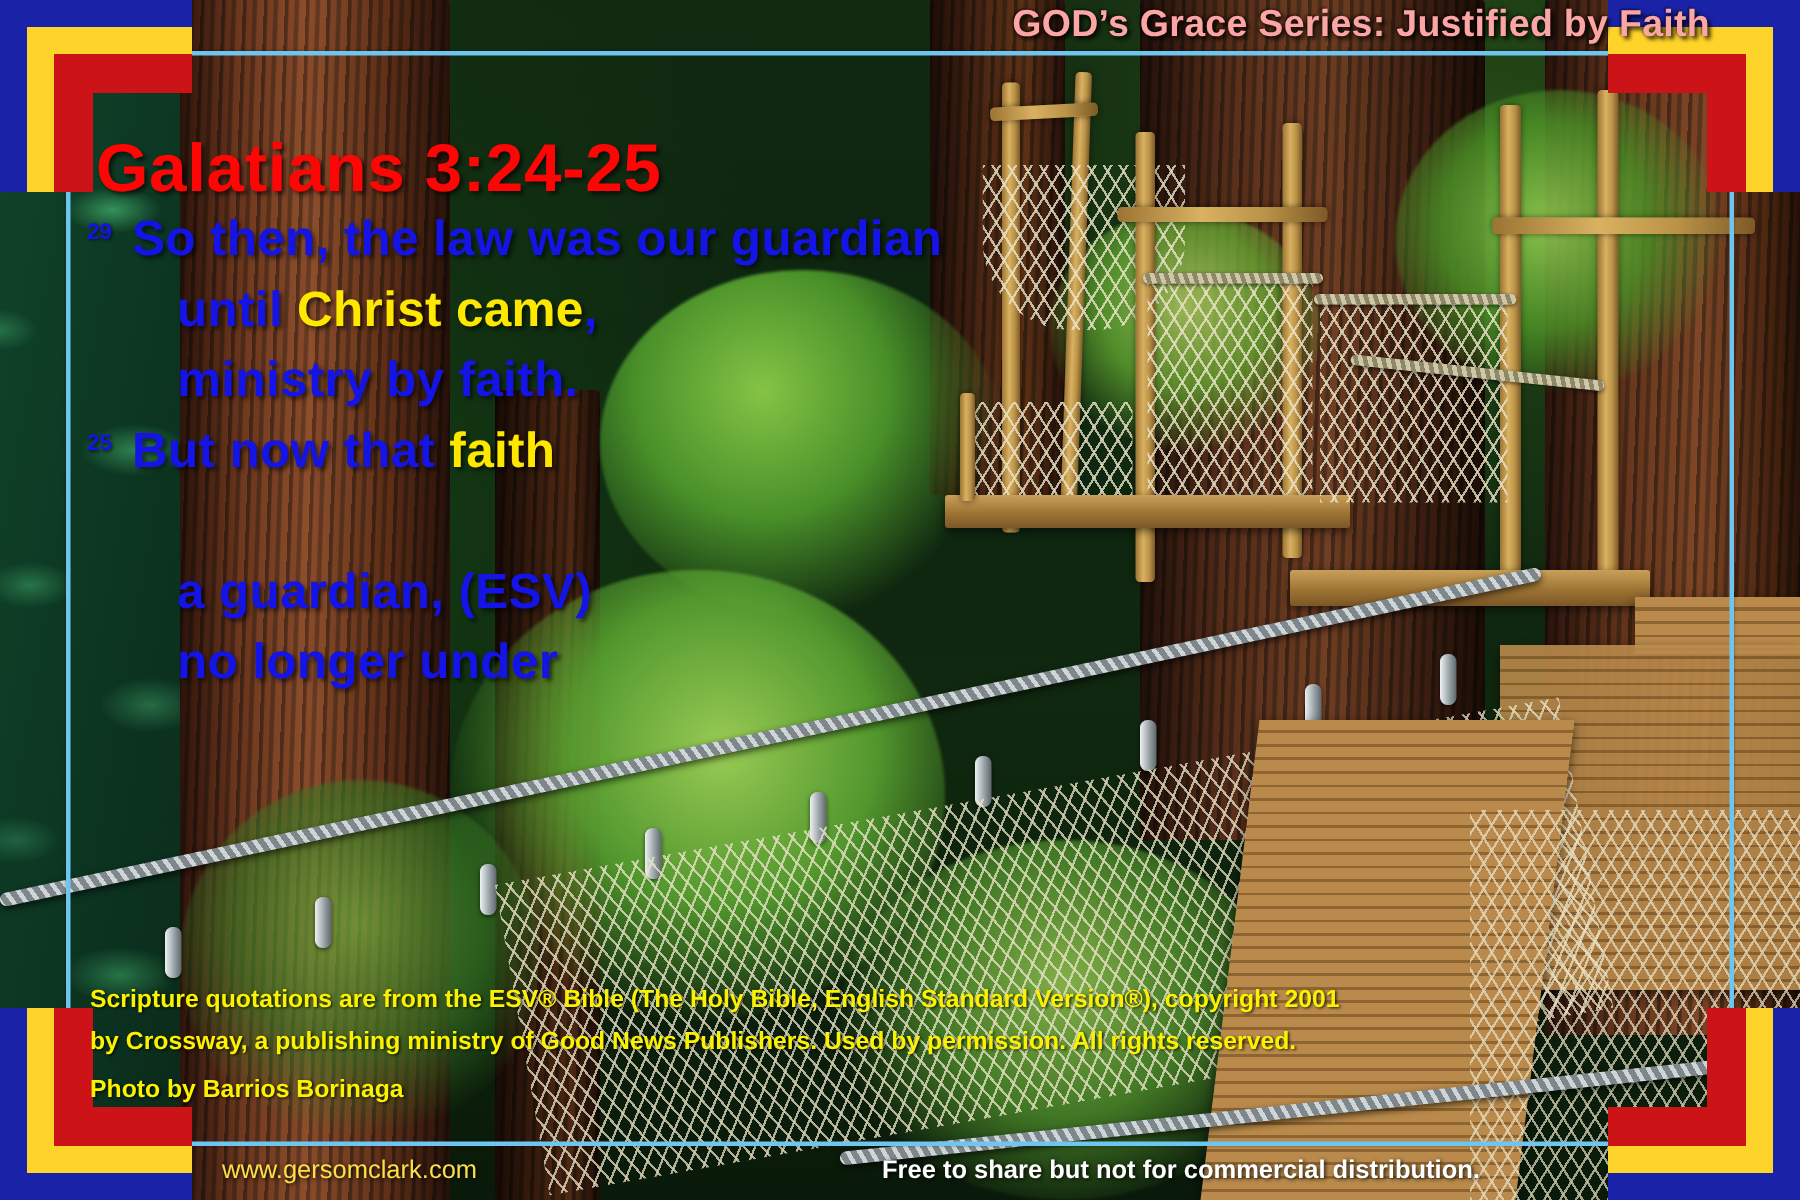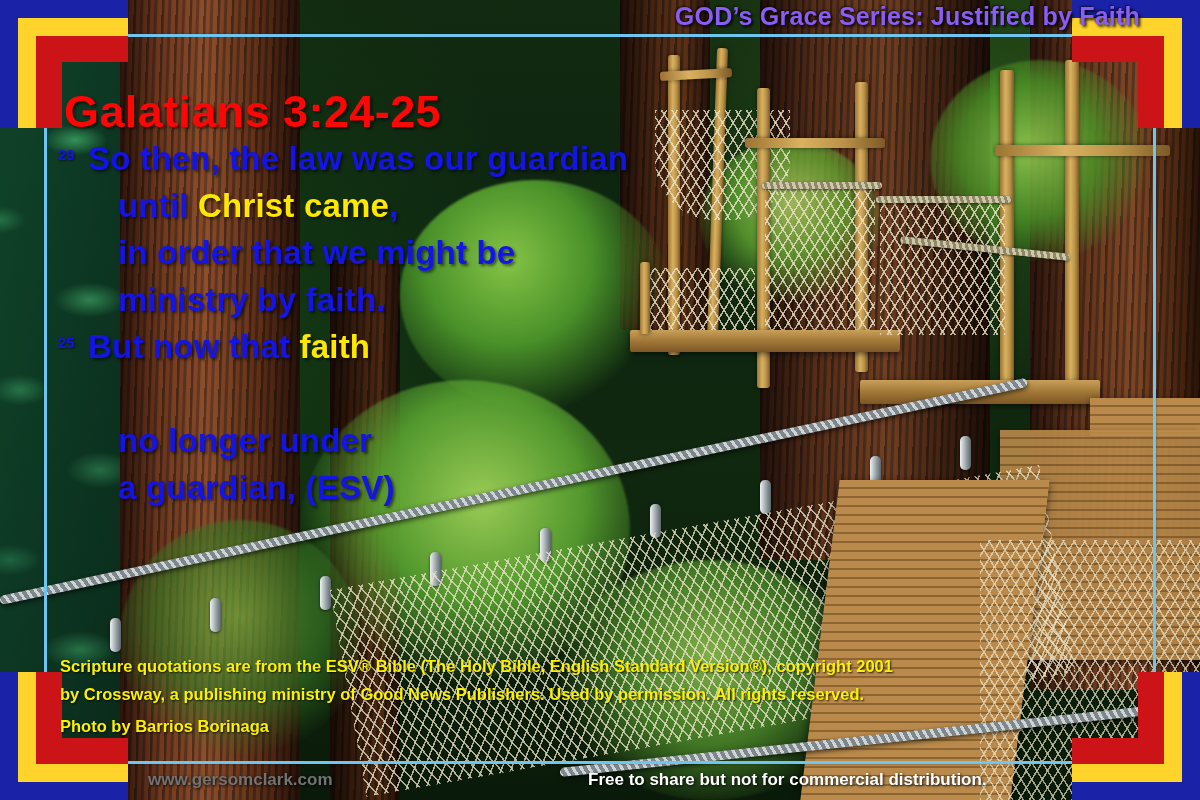--- a/index.html
+++ b/index.html
@@ -112,21 +112,21 @@
   .corner{ position:absolute; width:128px; height:128px; }
   .corner .bar{ position:absolute; }
   .c-tl{ left:0;   top:0; }
   .c-tr{ right:0;  top:0; }
   .c-bl{ left:0;   bottom:0; }
   .c-br{ right:0;  bottom:0; }
 
   
   .series-title{
     position:absolute; right:60px; top:2px;
-    font-size:25px; font-weight:bold; color:#8b5cf6; letter-spacing:.2px;
+    font-size:25px; font-weight:bold; color:#fca5a5; letter-spacing:.2px;
     text-shadow: 2px 2px 3px rgba(0,0,0,.85), -1px -1px 2px rgba(0,0,0,.6);
     white-space:nowrap;
   }
   .ref{
     position:absolute; left:64px; top:86px;
     font-size:45px; font-weight:bold; color:#ff0505; letter-spacing:.4px;
     text-shadow: 2px 2px 3px rgba(0,0,0,.6);
     white-space:nowrap;
   }
   .verse-block{ position:absolute; left:58px; top:140px; width:700px; }
@@ -145,21 +145,21 @@
 
   .credit{
     position:absolute; left:60px; top:652px; width:1110px;
     font-size:16.5px; font-weight:bold; color:#fbf200; line-height:28px;
     text-shadow: 1px 1px 2px rgba(0,0,0,.8);
   }
   .credit .photo-line{ margin-top:4px; display:block; }
 
   .footer-left{
     position:absolute; left:148px; top:770px;
-    font-size:17px; font-weight:bold; color:#737373;
+    font-size:17px; font-weight:normal; color:#fde047;
     text-shadow: 1px 1px 3px rgba(0,0,0,.9);
   }
   .footer-right{
     position:absolute; left:588px; top:770px;
     font-size:17px; font-weight:bold; color:#ffffff;
     text-shadow: 1px 1px 3px rgba(0,0,0,.9);
   }
 </style>
 </head>
 <body>
@@ -262,26 +262,25 @@
     <div class="bar" style="right:36px; bottom:36px; width:26px; height:92px; background:#cc1418;"></div>
   </div>
 
   <div class="series-title">GOD’s Grace Series: Justified by Faith</div>
 
   <div class="ref">Galatians 3:24-25</div>
 
   <div class="verse-block" id="verse-block">
       <div class="vline"><span class="vnum">29</span><span class="vtext"><span>So then, the law was our guardian</span></span></div>
       <div class="vline"><span class="vnum"></span><span class="vtext indent"><span>until </span><span class="hl">Christ came</span><span>,</span></span></div>
-      <div class="vline"><span class="vnum"></span><span class="vtext indent"><span>in order that we might be</span></span></div>
       <div class="vline"><span class="vnum"></span><span class="vtext indent"><span>ministry by faith.</span></span></div>
       <div class="vline"><span class="vnum">25</span><span class="vtext"><span>But now that </span><span class="hl">faith</span></span></div>
       <div class="vline"><span class="vnum"></span></div>
+      <div class="vline"><span class="vnum"></span><span class="vtext indent"><span>a guardian, (ESV)</span></span></div>
       <div class="vline"><span class="vnum"></span><span class="vtext indent"><span>no longer under</span></span></div>
-      <div class="vline"><span class="vnum"></span><span class="vtext indent"><span>a guardian, (ESV)</span></span></div>
     </div>
 
   <div class="credit">
     <span>Scripture quotations are from the ESV® Bible (The Holy Bible, English Standard Version®), copyright 2001</span><br>
     <span>by Crossway, a publishing ministry of Good News Publishers. Used by permission. All rights reserved.</span>
     <span class="photo-line">Photo by Barrios Borinaga</span>
   </div>
 
   <div class="footer-left">www.gersomclark.com</div>
   <div class="footer-right">Free to share but not for commercial distribution.</div>

